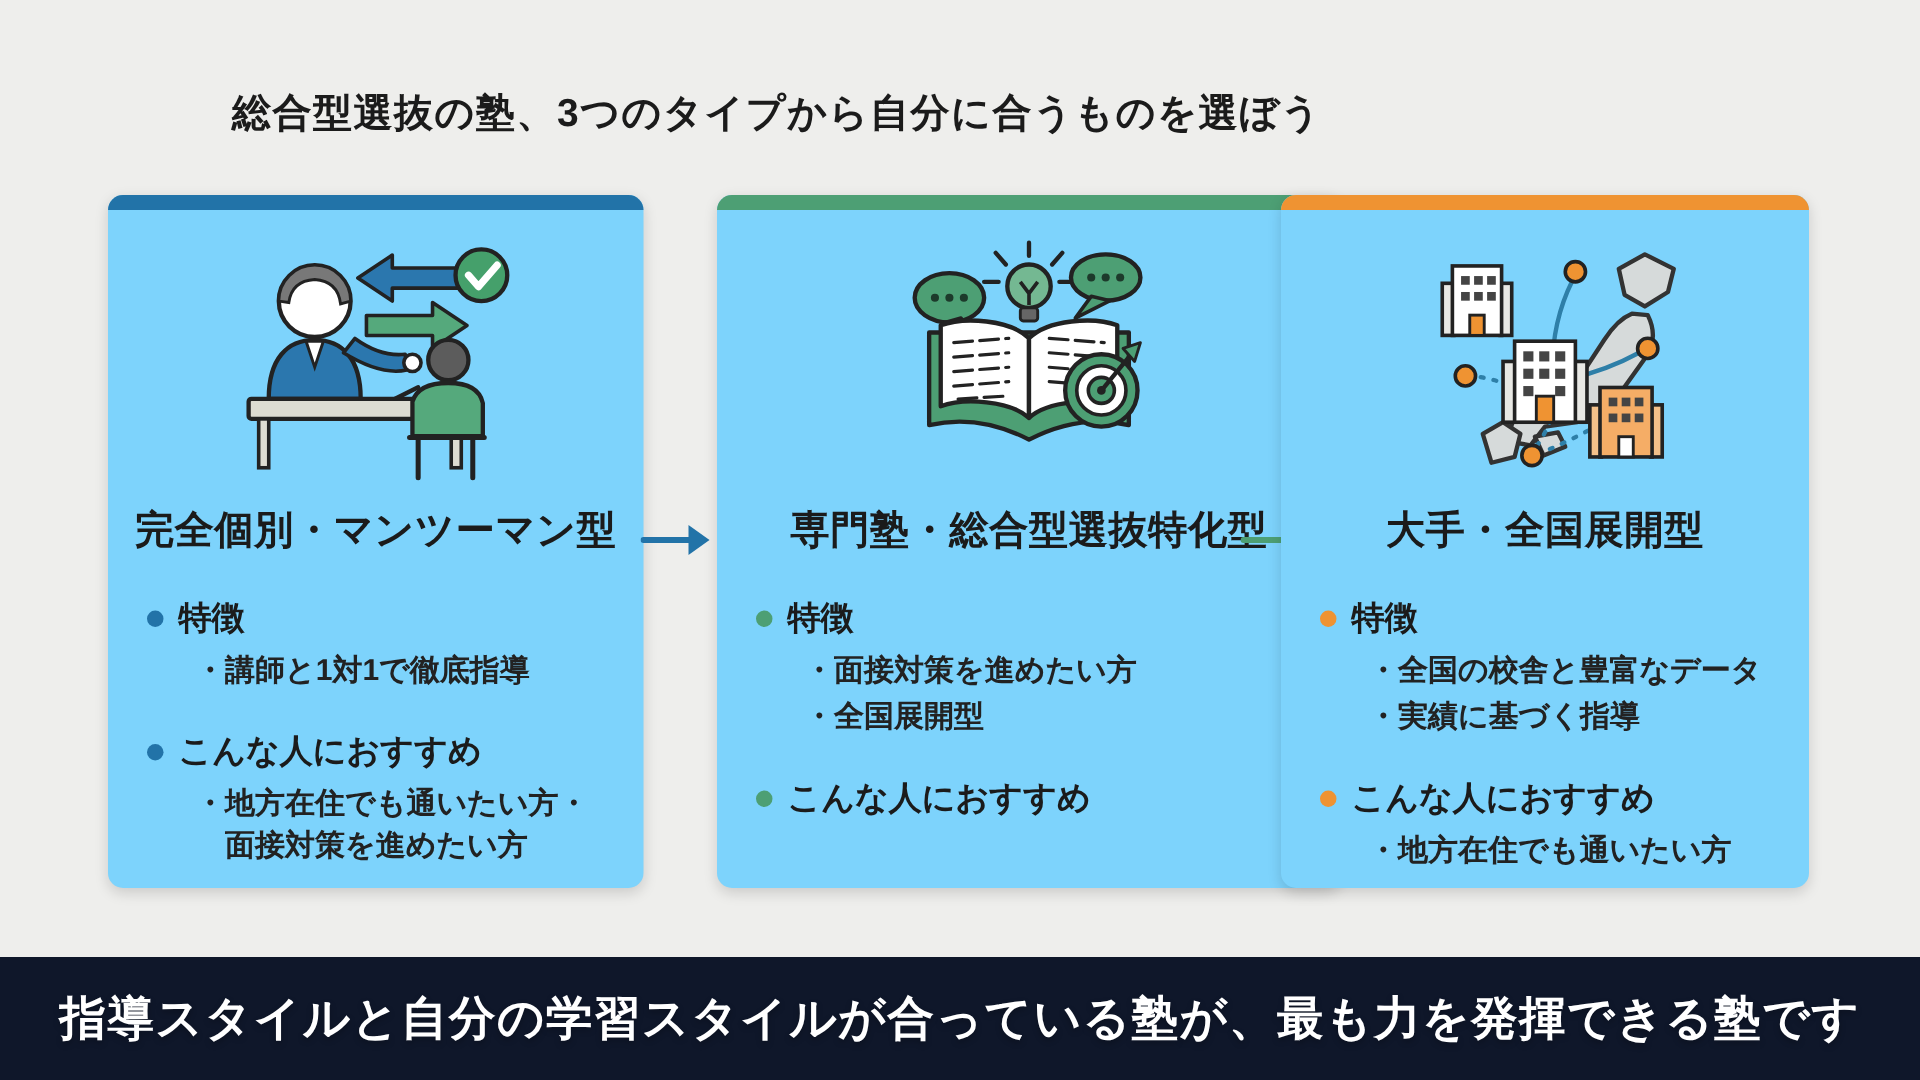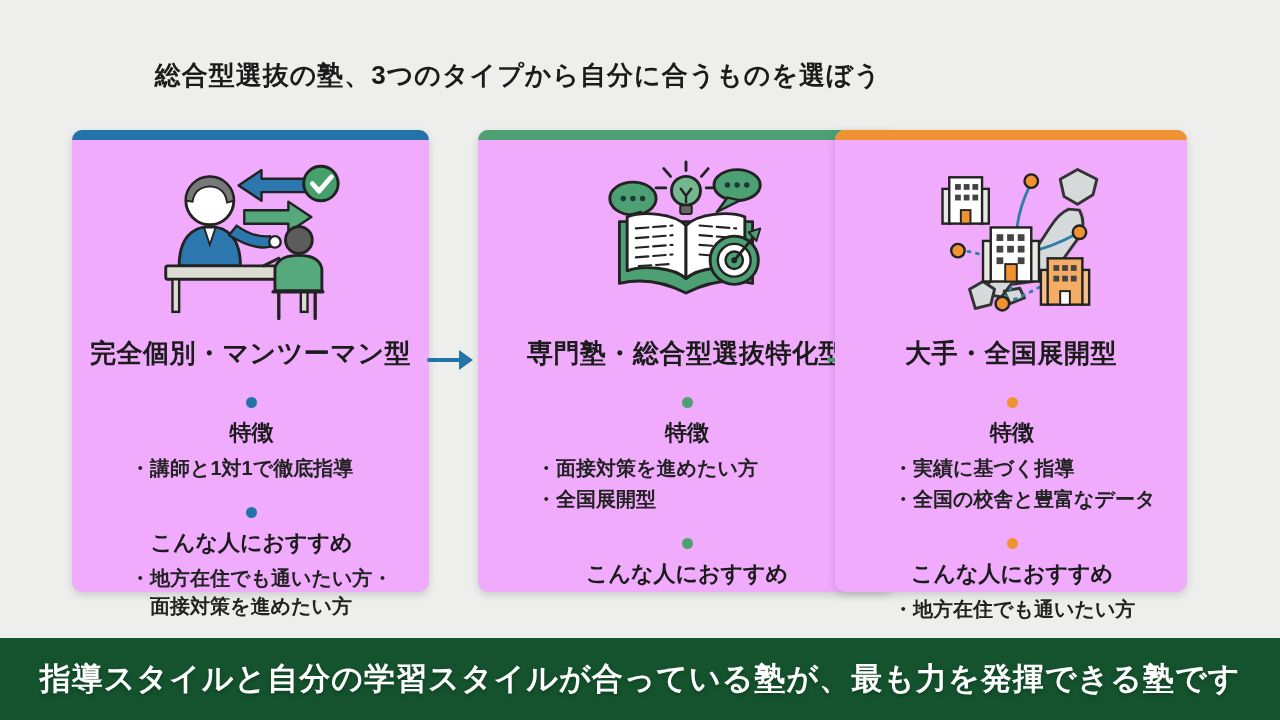--- a/index.html
+++ b/index.html
@@ -10,54 +10,54 @@
     font-family:"Liberation Sans","DejaVu Sans",sans-serif;
     color:#1b1b1b;
     overflow:hidden;
   }
   .page-title {
     position:absolute; top:58px; left:0; width:1036px;
     text-align:center; font-size:26px; font-weight:700; letter-spacing:1px;
   }
   .card {
     position:absolute; top:130px; height:462px;
-    background:#f0abfc; border-radius:10px;
+    background:#7dd3fc; border-radius:10px;
     box-shadow:0 3px 9px rgba(0,0,0,0.15);
   }
   .card-1 { left:72px;  width:357px; }
   .card-2 { left:478px; width:416px; }
-  .card-3 { left:835px; width:352px; }
+  .card-3 { left:854px; width:352px; }
   .accent { height:10px; border-radius:10px 10px 0 0; }
   .bg-blue   { background:#2273a8; }
   .bg-green  { background:#4d9f74; }
   .bg-orange { background:#ef9332; }
   .icon-wrap {
     height:176px; margin-top:12px;
     display:flex; align-items:center; justify-content:center;
   }
   .card-title {
     text-align:center; font-size:26px; font-weight:700;
     margin-top:8px; letter-spacing:0.5px;
   }
   .card-body { padding:26px 24px 0 26px; }
   .section { margin-bottom:25px; }
-  .heading-row { display:flex; align-items:center; gap:10px; margin-bottom:6px;flex-direction:column; }
+  .heading-row { display:flex; align-items:center; gap:10px; margin-bottom:6px; }
   .dot { width:11px; height:11px; border-radius:50%; flex:0 0 11px; }
   .heading { font-size:22px; font-weight:700; }
   .items { margin-left:32px; }
   .item {
     font-size:20px; font-weight:700; line-height:1.4;
     padding-left:1em; text-indent:-1em; margin-bottom:3px; color:#222;
   }
   .flow-arrow { position:absolute; top:346px; width:48px; height:28px; }
   .flow-arrow-1 { left:427px; }
   .flow-arrow-2 { left:827px; }
   .footer-bar {
     position:absolute; top:638px; left:0; width:1280px; height:82px;
-    background:#14532d;
+    background:#0f172a;
     display:flex; align-items:center; justify-content:center;
   }
   .footer-text {
     color:#ffffff; font-size:31px; font-weight:700; letter-spacing:1px;
     text-shadow:0 2px 4px rgba(0,0,0,0.25);
   }
 </style>
 </head>
 <body>
 
@@ -253,22 +253,22 @@
     </svg>
   </div>
   <h2 class="card-title">大手・全国展開型</h2>
   <div class="card-body">
     <div class="section">
       <div class="heading-row">
         <span class="dot bg-orange"></span>
         <span class="heading">特徴</span>
       </div>
       <div class="items">
+        <div class="item">・全国の校舎と豊富なデータ</div>
         <div class="item">・実績に基づく指導</div>
-        <div class="item">・全国の校舎と豊富なデータ</div>
       </div>
     </div>
     <div class="section">
       <div class="heading-row">
         <span class="dot bg-orange"></span>
         <span class="heading">こんな人におすすめ</span>
       </div>
       <div class="items">
         <div class="item">・地方在住でも通いたい方</div>
       </div>

